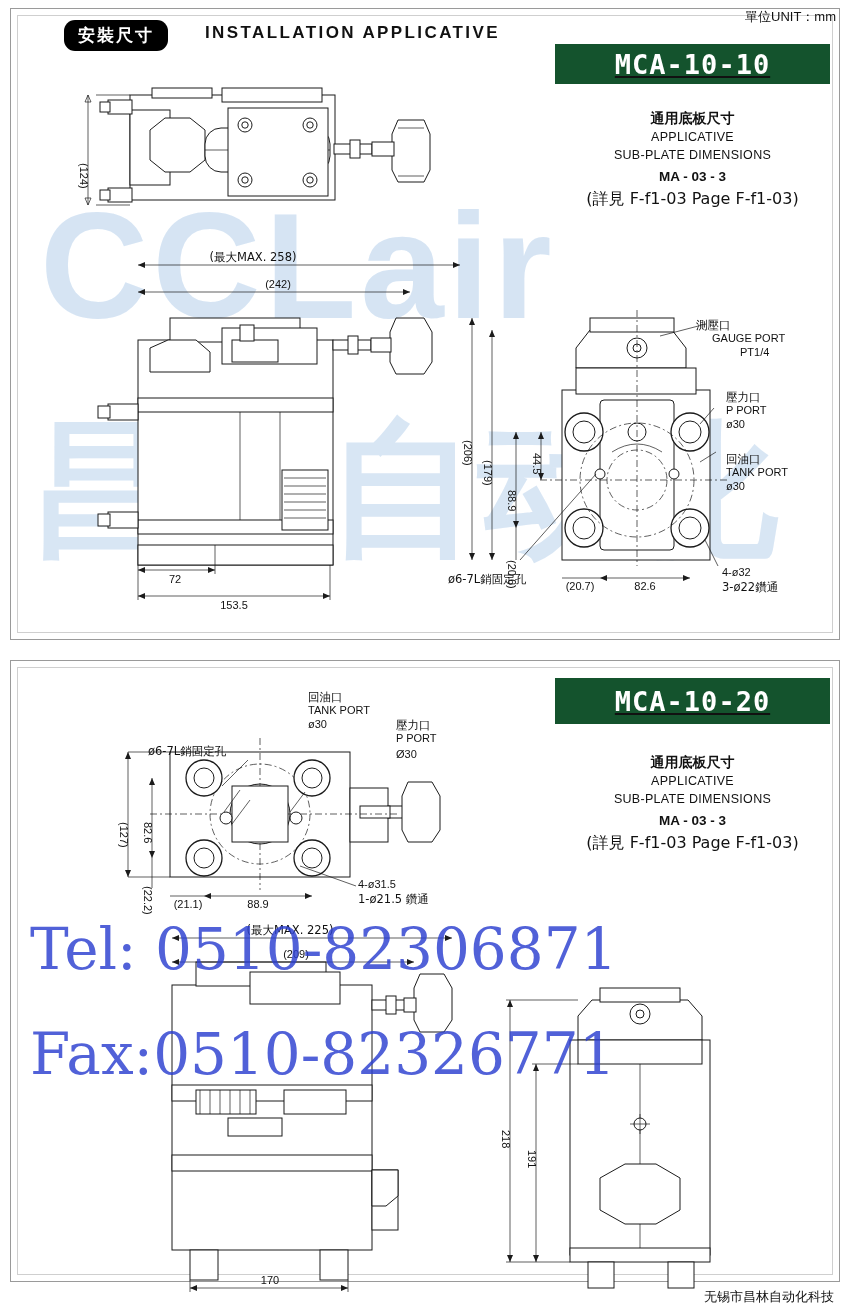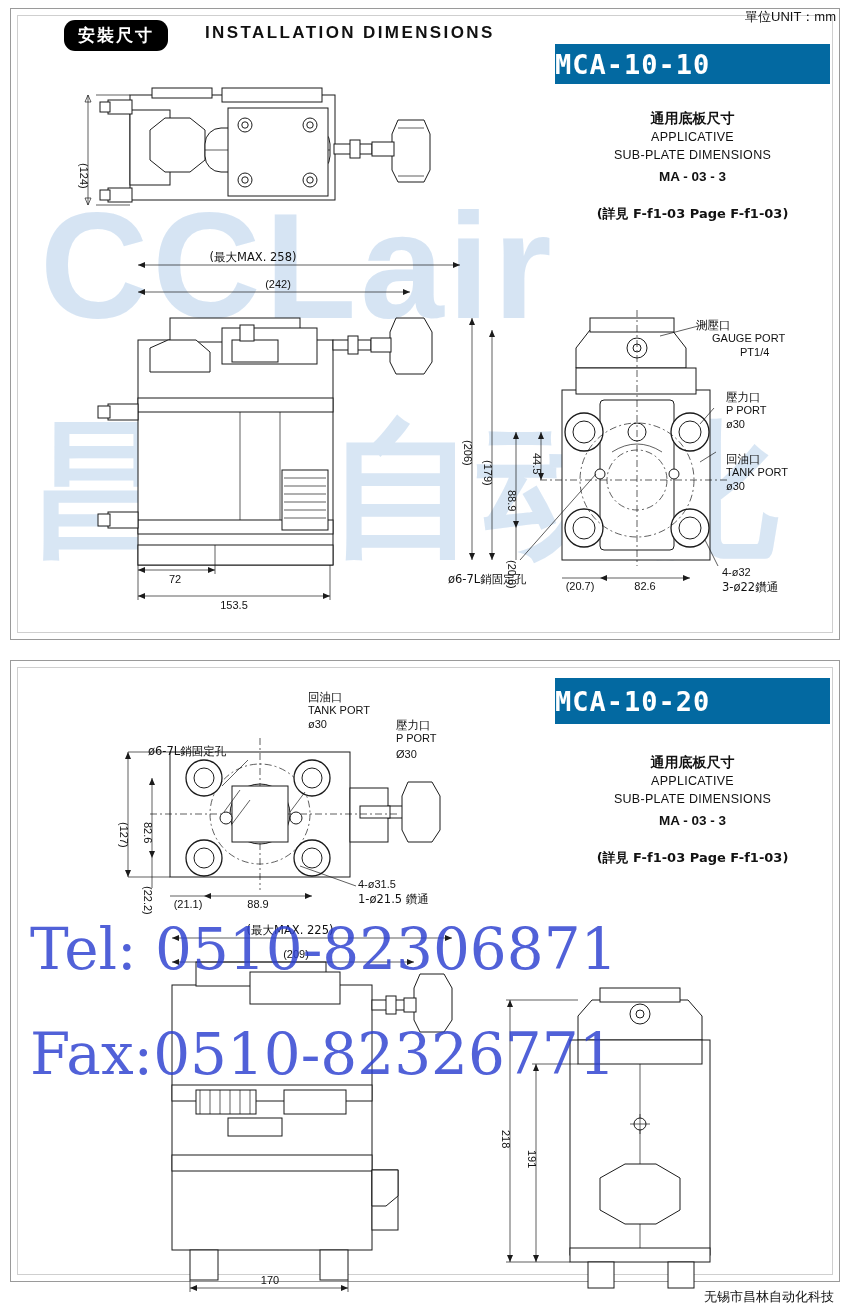--- a/index.html
+++ b/index.html
@@ -27,33 +27,33 @@
 
   
   .unit{position:absolute;right:14px;top:8px;font-size:13px;}
   .tag-inst{position:absolute;left:64px;top:20px;background:#000;color:#fff;
             font-family:"DejaVu Sans",sans-serif;font-weight:bold;font-size:17px;
             padding:4px 14px;border-radius:11px;letter-spacing:2px;}
   .title-inst{position:absolute;left:205px;top:23px;font-weight:bold;font-size:17px;
               letter-spacing:2.4px;}
 
   
-  .banner{position:absolute;background:#0369a1;display:flex;align-items:center;
-          }
+  .banner{position:absolute;background:#14532d;display:flex;align-items:center;
+          justify-content:center;text-decoration:underline;}
   .banner span{font-family:"DejaVu Sans Mono",monospace;font-weight:bold;color:#fff;
                font-size:27px;letter-spacing:1px;}
   #banner-1{left:555px;top:44px;width:275px;height:40px;}
   #banner-2{left:555px;top:678px;width:275px;height:46px;}
 
   
   .subplate{position:absolute;text-align:center;width:275px;line-height:1.45;}
   .subplate .cn{font-family:"DejaVu Sans",sans-serif;font-size:14px;font-weight:bold;}
   .subplate .en{font-size:12.5px;letter-spacing:.3px;}
   .subplate .code{font-size:13.5px;font-weight:bold;margin-top:2px;}
-  .subplate .ref{font-family:"DejaVu Sans",sans-serif;font-size:13px;margin-top:19px;font-weight:bold;}
+  .subplate .ref{font-family:"DejaVu Sans",sans-serif;font-size:16px;margin-top:1px;}
   #sub-1{left:555px;top:108px;}
   #sub-2{left:555px;top:752px;}
 
   
   svg{position:absolute;left:0;top:0;overflow:visible;}
   .thin{stroke:#1b1b1b;stroke-width:.7;fill:none;}
   .dash{stroke:#1b1b1b;stroke-width:.7;fill:none;stroke-dasharray:7 3 2 3;}
   .dim{stroke:#1b1b1b;stroke-width:.7;fill:none;}
   .fillw{fill:#ffffff;stroke:#1b1b1b;stroke-width:1;}
   .fillw2{fill:#ffffff;stroke:#1b1b1b;stroke-width:1.3;}
@@ -70,21 +70,21 @@
 
 <div class="wm wm-ccl">CCLair</div>
 <div class="wm wm-cn">昌林自动化</div>
 
 <div class="panel" id="panel-1">
   <div class="inner"></div>
 </div>
 
 <div class="unit">單位UNIT：mm</div>
 <div class="tag-inst">安裝尺寸</div>
-<div class="title-inst">INSTALLATION DIMENSIONS</div>
+<div class="title-inst">INSTALLATION APPLICATIVE</div>
 
 <div class="banner" id="banner-1">
   <span>MCA-10-10</span>
 </div>
 
 <div class="subplate" id="sub-1">
   <div class="cn">通用底板尺寸</div>
   <div class="en">APPLICATIVE</div>
   <div class="en">SUB-PLATE DIMENSIONS</div>
   <div class="code">MA - 03 - 3</div>

